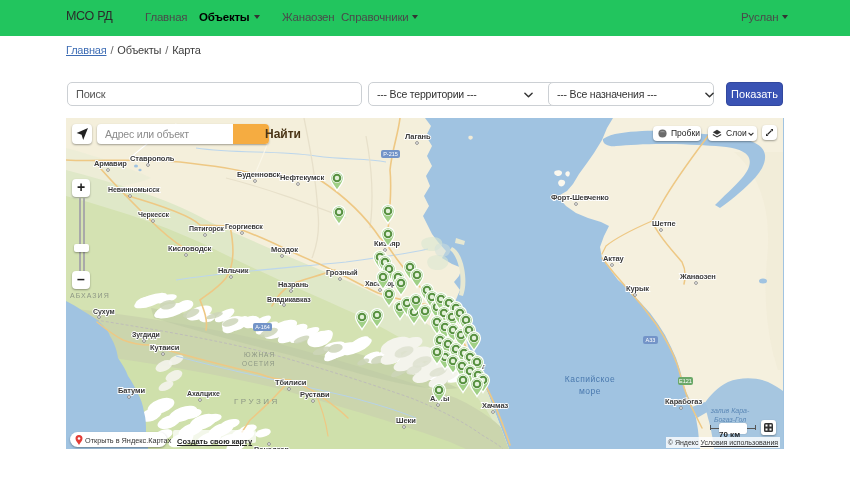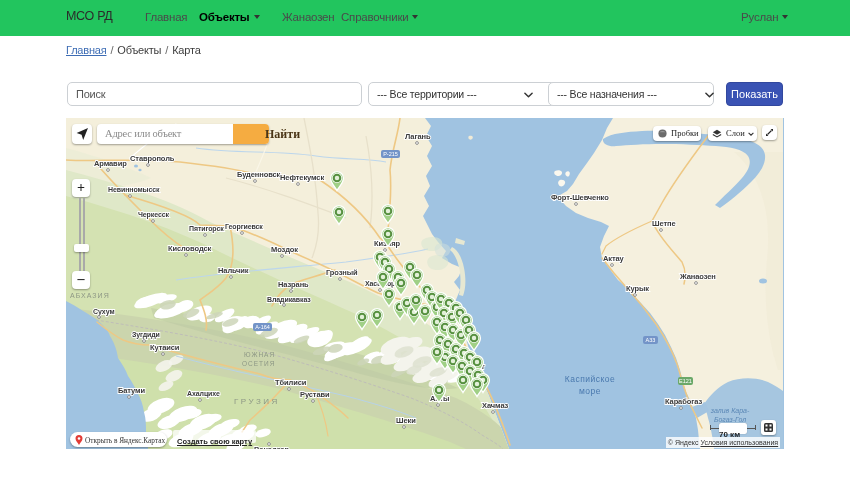--- a/index.html
+++ b/index.html
@@ -10,21 +10,21 @@
   .nav-l { position:absolute; top:11px; font-size:11.5px; color:#4a4a4a; letter-spacing:-0.2px; white-space:nowrap; }
   .caret { display:inline-block; width:0; height:0; border-left:3.5px solid transparent; border-right:3.5px solid transparent; border-top:4px solid #333; vertical-align:2px; margin-left:4px; }
   .crumbs { position:absolute; left:66px; top:44px; font-size:11px; letter-spacing:-0.2px; color:#3d3d3d; }
   .crumbs a { color:#3d6cb4; }
   .crumbs .sep { color:#666; padding:0 4px; }
   .fld { position:absolute; top:82px; height:24px; border:1px solid #ccd0d4; border-radius:5px; background:#fff; font-size:10.5px; color:#333; line-height:22px; padding-left:8px; letter-spacing:-0.2px; }
   .btn-show { position:absolute; top:82px; left:726px; width:57px; height:24px; background:#3a53b4; border:1px solid #32489e; border-radius:4px; color:#fff; font-size:11px; text-align:center; line-height:22px; }
   .chev { position:absolute; top:9px; width:9px; height:6px; }
   .map { position:absolute; left:66px; top:118px; width:718px; height:331px; overflow:hidden; background:#f4efdb; }
   .mapsvg { position:absolute; left:0; top:0; }
-  .ctl { position:absolute; background:#fff; border-radius:4px; box-shadow:0 1px 2px rgba(0,0,0,.35);font-family:Liberation Serif, serif; }
+  .ctl { position:absolute; background:#fff; border-radius:4px; box-shadow:0 1px 2px rgba(0,0,0,.35); }
 </style>
 </head>
 <body>
 <div class="navbar">
   <div class="brand">МСО РД</div>
   <span class="nav-l" style="left:145px;">Главная</span>
   <span class="nav-l" style="left:199px; color:#000; font-weight:bold;">Объекты<span class="caret"></span></span>
   <span class="nav-l" style="left:282px;">Жанаозен</span>
   <span class="nav-l" style="left:341px;">Справочники<span class="caret"></span></span>
   <span class="nav-l" style="left:741px;">Руслан<span class="caret"></span></span>

